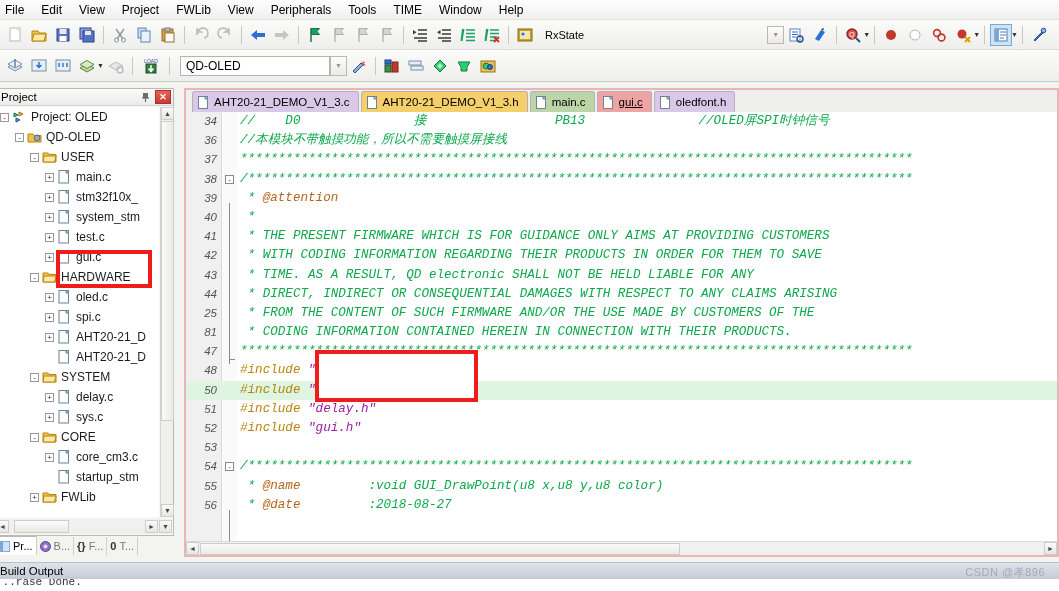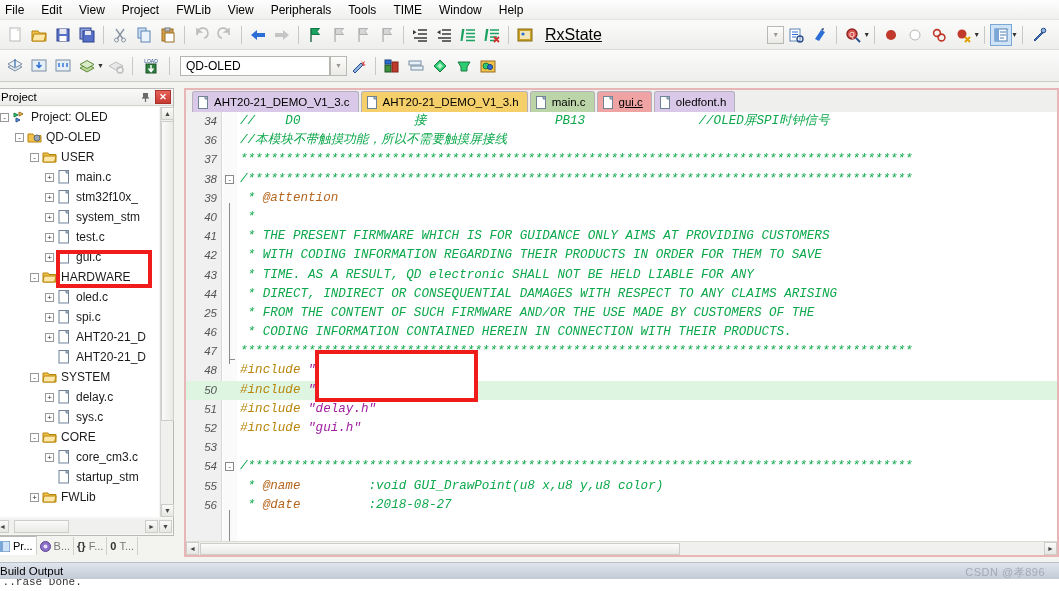--- a/index.html
+++ b/index.html
@@ -53,21 +53,21 @@
   
   .combo {
     height: 20px; border: 1px solid #b5b5b0; background: #fff;
     display: flex; align-items: center; margin-left: 6px;
     font-size: 12px; padding-left: 5px; color: #000;
   }
   .combo .combo-text { flex: 1; white-space: nowrap; overflow: hidden; }
   
   .rxcombo {
     height: 20px; display: flex; align-items: center;
-    font-size: 16px; color: #000; margin-left: 2px; text-decoration: underline;
+    font-size: 11px; color: #000; margin-left: 2px;
   }
 
   
   .project-panel {
     position: absolute; left: -6px; top: 88px; width: 180px; height: 448px;
     background: #f6f6f4; border: 1px solid #b9b9b5;
   }
   .panel-title {
     height: 17px; background: linear-gradient(to bottom,#fafafa,#ececea);
     display: flex; align-items: center; padding-left: 6px;
@@ -872,21 +872,21 @@
           </div>
           <div class="cline">
             <span class="lnum">44</span>
             <span class="ctext"><span class="cm">&nbsp;*&nbsp;DIRECT,&nbsp;INDIRECT&nbsp;OR&nbsp;CONSEQUENTIAL&nbsp;DAMAGES&nbsp;WITH&nbsp;RESPECT&nbsp;TO&nbsp;ANY&nbsp;CLAIMS&nbsp;ARISING</span></span>
           </div>
           <div class="cline">
             <span class="lnum">25</span>
             <span class="ctext"><span class="cm">&nbsp;*&nbsp;FROM&nbsp;THE&nbsp;CONTENT&nbsp;OF&nbsp;SUCH&nbsp;FIRMWARE&nbsp;AND/OR&nbsp;THE&nbsp;USE&nbsp;MADE&nbsp;BY&nbsp;CUSTOMERS&nbsp;OF&nbsp;THE</span></span>
           </div>
           <div class="cline">
-            <span class="lnum">46</span>
+            <span class="lnum">81</span>
             <span class="ctext"><span class="cm">&nbsp;*&nbsp;CODING&nbsp;INFORMATION&nbsp;CONTAINED&nbsp;HEREIN&nbsp;IN&nbsp;CONNECTION&nbsp;WITH&nbsp;THEIR&nbsp;PRODUCTS.</span></span>
           </div>
           <div class="cline">
             <span class="lnum">47</span>
             <span class="foldend" style="top: 17px;"></span>
             <span class="foldline" style="top: 0px; height: 18px;"></span>
             <span class="ctext"><span class="cm">*****************************************************************************************</span></span>
           </div>
           <div class="cline">
             <span class="lnum">48</span>

